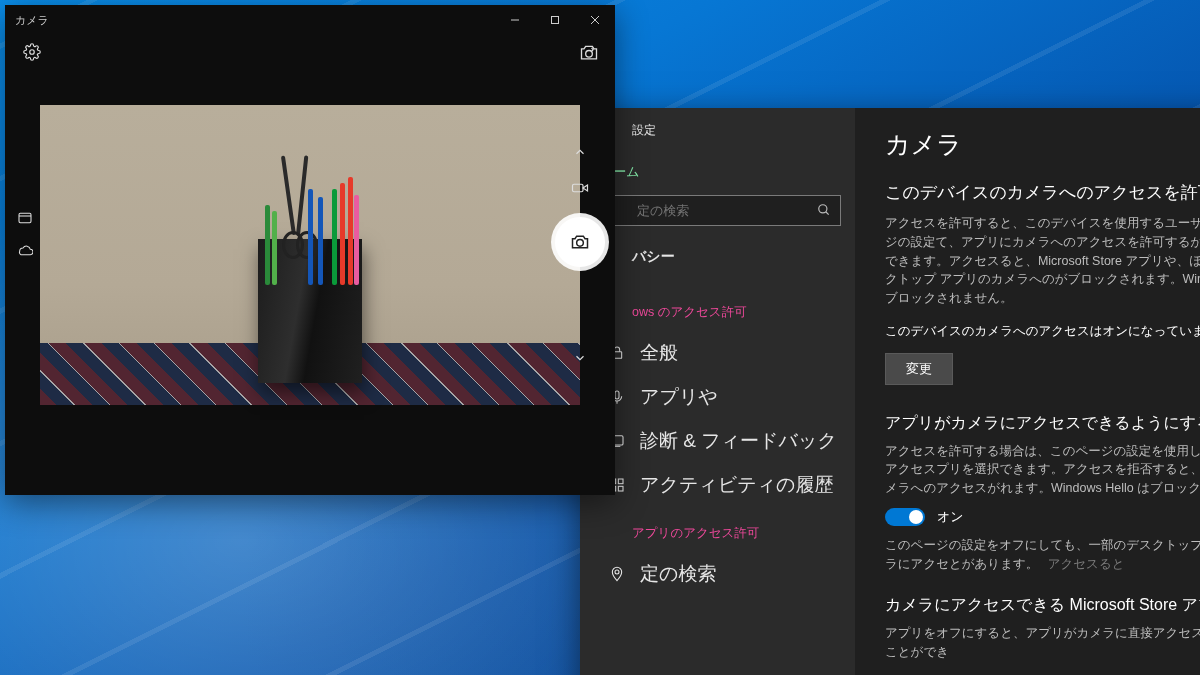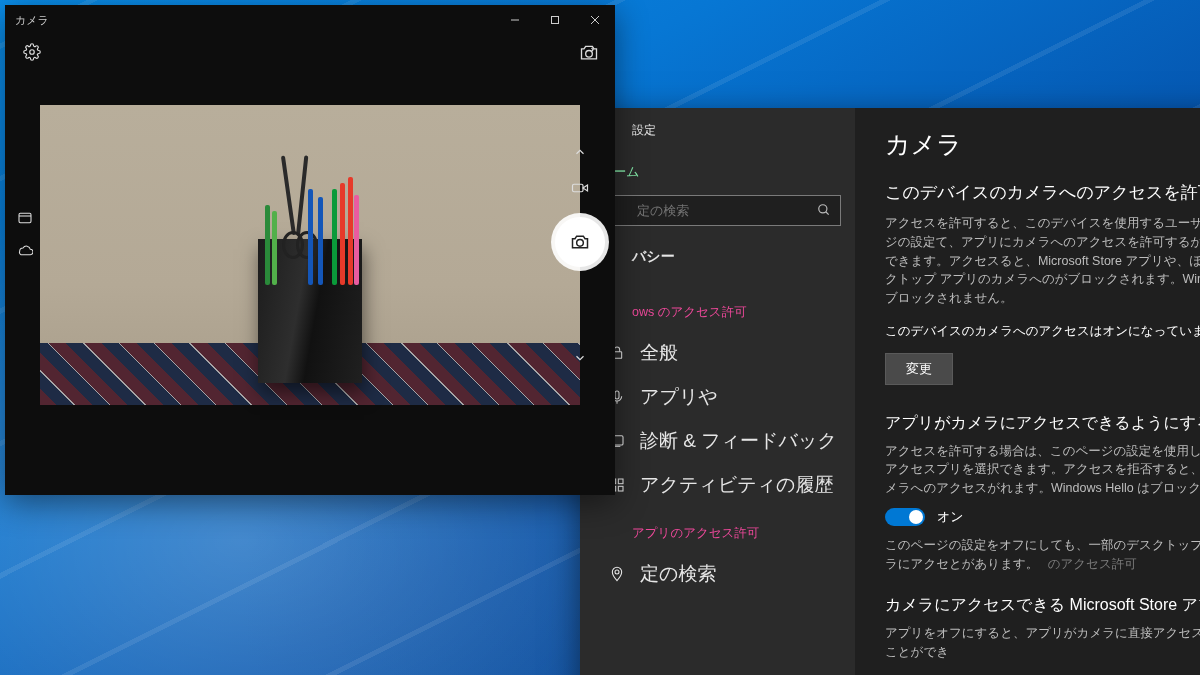--- a/index.html
+++ b/index.html
@@ -152,21 +152,21 @@
     <h3>アプリがカメラにアクセスできるようにする</h3>
     <p>アクセスを許可する場合は、このページの設定を使用して、カメラにアクセスプリを選択できます。アクセスを拒否すると、アプリからカメラへのアクセスがれます。Windows Hello はブロックされません。</p>
     <div class="toggle">
       <div class="track">
           <div class="knob"></div>
         </div>
       <span class="toggle-label">オン</span>
     </div>
     <p>
       <span>このページの設定をオフにしても、一部のデスクトップ アプリがカメラにアクセとがあります。</span>
-      <span class="dim">のアクセス許可</span>
+      <span class="dim">アクセスると</span>
     </p>
 
     <h3>カメラにアクセスできる Microsoft Store アプリを選</h3>
     <p>アプリをオフにすると、アプリがカメラに直接アクセスするのを防ぐことができ</p>
   </div>
 </div>
 
 <div class="camera-win">
   <div class="camera-titlebar">
     <span>カメラ</span>

